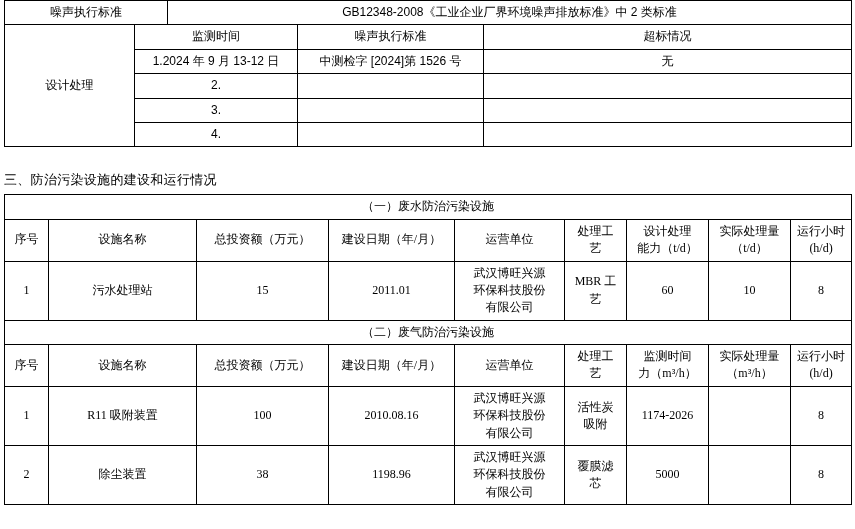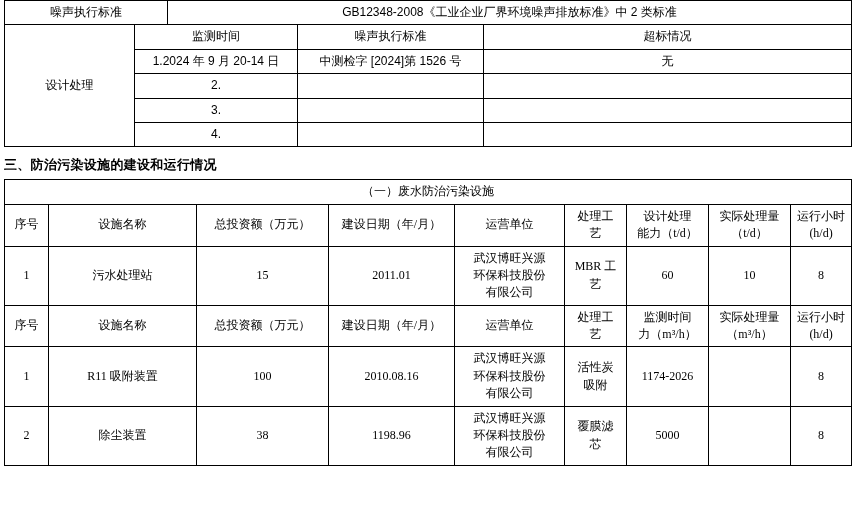--- a/index.html
+++ b/index.html
@@ -30,23 +30,23 @@
     border: 1px solid #000000;
     padding: 3px 4px;
     text-align: center;
     vertical-align: middle;
     font-weight: normal;
     line-height: 1.45;
     word-wrap: break-word;
   }
   .bold { font-weight: bold; }
   .sec-title {
-    font-weight: bold;
+    font-weight: normal;
     font-size: 13px;
-    margin: 9px 0 5px 4px;
+    margin: 24px 0 5px 4px;
     letter-spacing: 0.3px;
   }
   .row-h-std { height: 24px; }
   .row-h-sub { height: 24px; }
   .row-h-blank { height: 23px; }
   .row-h-head { height: 34px; }
   .row-h-data { height: 44px; }
   .cell-left { text-align: left; }
   .tbl2 { margin-top: 0; font-family: Liberation Serif, serif; }
 </style>
@@ -68,21 +68,21 @@
         <td class="bold" colspan="2">噪声执行标准</td>
         <td colspan="3">GB12348-2008《工业企业厂界环境噪声排放标准》中 2 类标准</td>
       </tr>
       <tr class="row-h-std">
         <td rowspan="5" class="bold">设计处理</td>
         <td class="bold" colspan="2">监测时间</td>
         <td class="bold">噪声执行标准</td>
         <td class="bold">超标情况</td>
       </tr>
       <tr class="row-h-std">
-        <td colspan="2" class="cell-left"><span>1.</span><span>2024 年 9 月 20-14 日</span></td>
+        <td colspan="2" class="cell-left"><span>1.</span><span>2024 年 9 月 13-12 日</span></td>
         <td>中测检字 [2024]第 1526 号</td>
         <td>无</td>
       </tr>
       <tr class="row-h-blank">
         <td colspan="2" class="cell-left"><span>2.</span></td>
         <td></td>
         <td></td>
       </tr>
       <tr class="row-h-blank">
         <td colspan="2" class="cell-left"><span>3.</span></td>
@@ -150,20 +150,23 @@
           <div>武汉博旺兴源</div>
           <div>环保科技股份</div>
           <div>有限公司</div>
         </td>
         <td>MBR 工艺</td>
         <td>60</td>
         <td>10</td>
         <td>8</td>
       </tr>
 
+      <tr class="row-h-sub">
+        <td colspan="9">（二）废气防治污染设施</td>
+      </tr>
 
       <tr class="row-h-head">
         <td>序号</td>
         <td>设施名称</td>
         <td>总投资额（万元）</td>
         <td>建设日期（年/月）</td>
         <td>运营单位</td>
         <td>
           <div>处理工</div>
           <div>艺</div>

